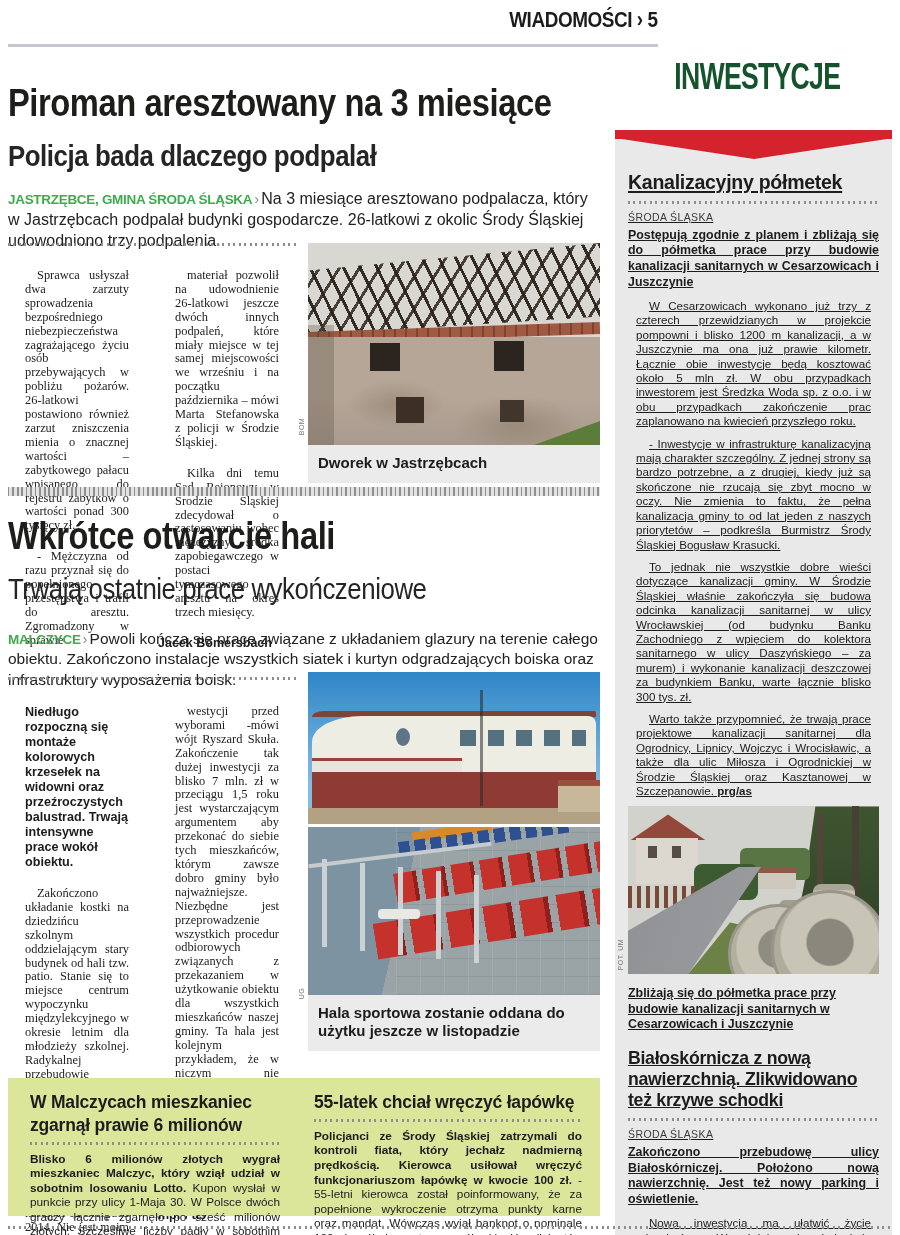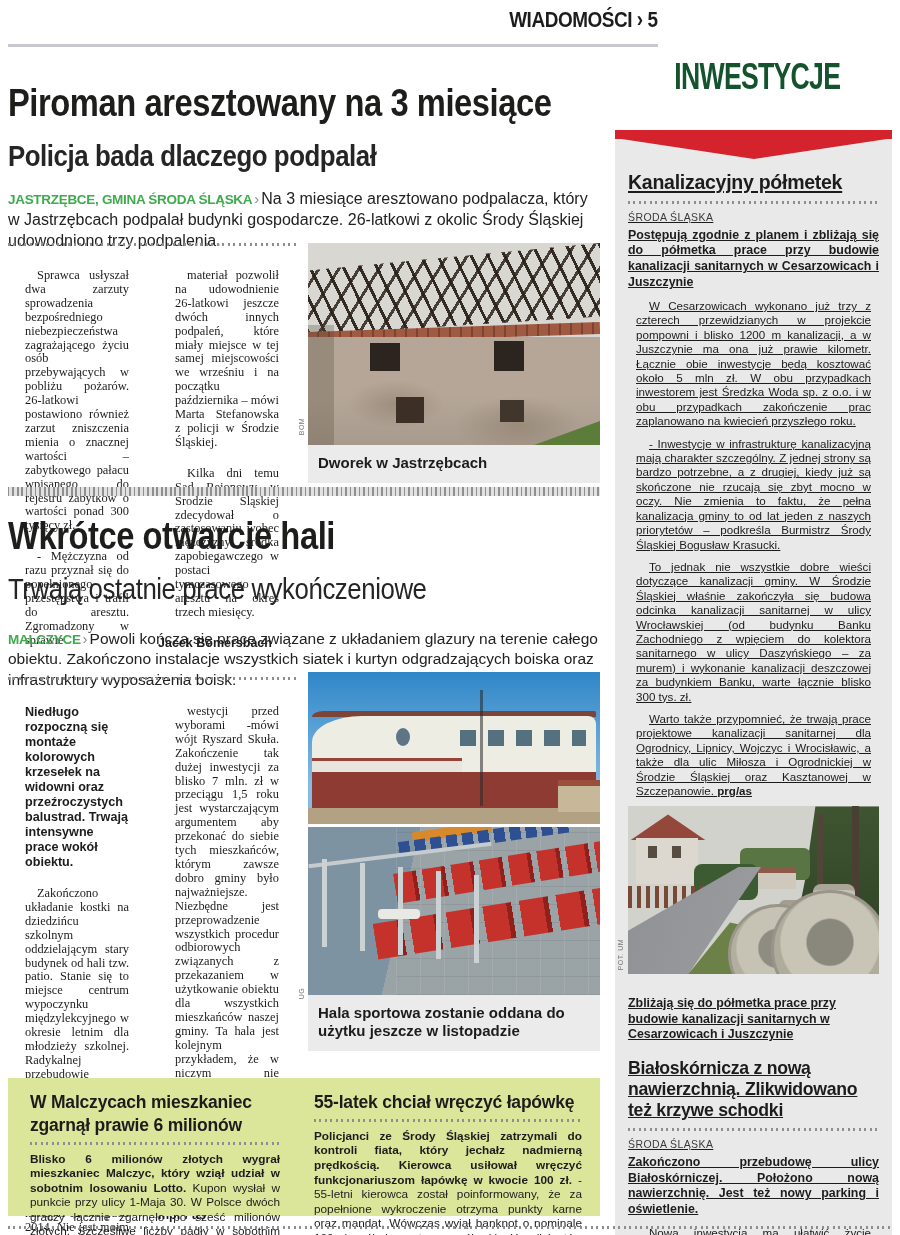--- a/index.html
+++ b/index.html
@@ -89,21 +89,21 @@
   .ribbon-tri{position:absolute;left:50%;top:8px;margin-left:-139px;width:0;height:0;
     border-left:139px solid transparent;border-right:139px solid transparent;border-top:21px solid #d4232d;}
   .sb-inner{padding:2px 13px 0;}
   .sb-title{font-size:21px;font-weight:bold;letter-spacing:-.3px;margin:8px 0 7px;line-height:1.12;
             transform:scaleX(.93);transform-origin:left top;width:107.5%;}
   .sb-title2{font-size:19px;margin-top:14px;}
   .sb-dotted{margin:0 0 7px;}
   .sb-loc{font-size:10.5px;color:#3a3a3a;letter-spacing:.4px;margin:0 0 5px;}
   .sb-lead{font-weight:bold;font-size:12.4px;line-height:1.28;text-align:justify;margin:0 0 3px;}
   .sb-p{font-size:11.6px;line-height:14.4px;text-align:justify;margin:8px;text-indent:13px;}
-  .sb-cap{font-weight:bold;font-size:12.4px;line-height:1.25;margin:22px 0 4px;}
+  .sb-cap{font-weight:bold;font-size:12.4px;line-height:1.25;margin:12px 0 4px;}
   .sb-photo{position:relative;margin:7px 0 0;overflow:visible;}
   .sb-ph-img{position:relative;overflow:hidden;width:100%;}
   .sb-ph-img div{position:absolute;}
   
   .ph4{height:168px;background:#d2d2cd;}
   .ph4 .trees{right:0;top:0;width:86px;height:134px;background:linear-gradient(#3f5531,#2f4426);
     clip-path:polygon(26% 0,100% 0,100% 100%,0 100%,14% 55%);}
   .ph4 .trunk1{right:20px;top:0;width:7px;height:134px;background:#4a3f33;}
   .ph4 .trunk2{right:56px;top:8px;width:6px;height:120px;background:#51453a;}
   .ph4 .roofh{left:2px;top:8px;width:76px;height:26px;background:#93483b;clip-path:polygon(0 100%,50% 0,100% 100%);}

